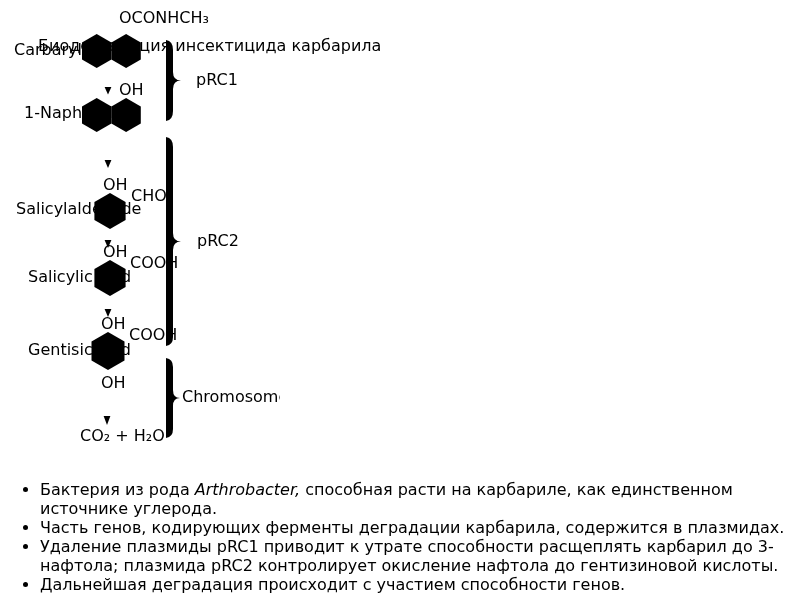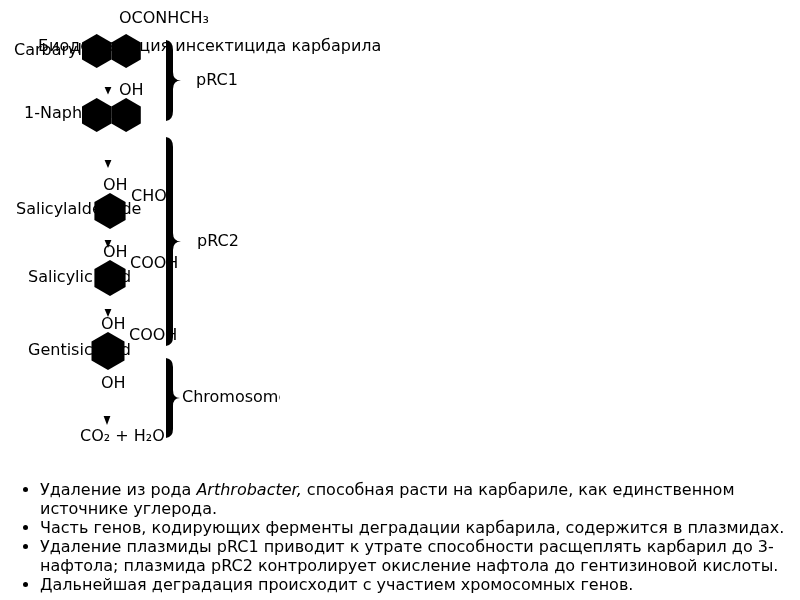--- a/index.html
+++ b/index.html
@@ -193,21 +193,21 @@
     </g>
     <g>
       <path class="brace" d="M166,358 Q173,359 173,367 L173,390 Q173,398 180,398 Q173,398 173,406 L173,429 Q173,437 166,438"></path>
       <text class="blabel" x="182" y="402">Chromosome</text>
     </g>
   </svg>
 
   <ul class="bullet-list">
     <li>
       <span class="bullet-marker"></span>
-      <span class="btext">Удаление из рода </span><i class="btext">Arthrobacter,</i><span class="btext">
+      <span class="btext">Бактерия из рода </span><i class="btext">Arthrobacter,</i><span class="btext">
 способная расти на
 карбариле, как единственном
 источнике углерода.</span>
     </li>
     <li>
       <span class="bullet-marker"></span>
       <span class="btext">Часть генов, кодирующих
 ферменты деградации
 карбарила, содержится в
 плазмидах.</span>
@@ -219,19 +219,19 @@
 способности расщеплять
 карбарил до 3-нафтола;
 плазмида pRC2 контролирует
 окисление нафтола до
 гентизиновой кислоты.</span>
     </li>
     <li>
       <span class="bullet-marker"></span>
       <span class="btext">Дальнейшая деградация
 происходит с участием
-хромосомных генов.</span>
+способности генов.</span>
     </li>
   </ul>
 
   <div class="bottom-bar"></div>
 
 </div>
 
 </body></html>

